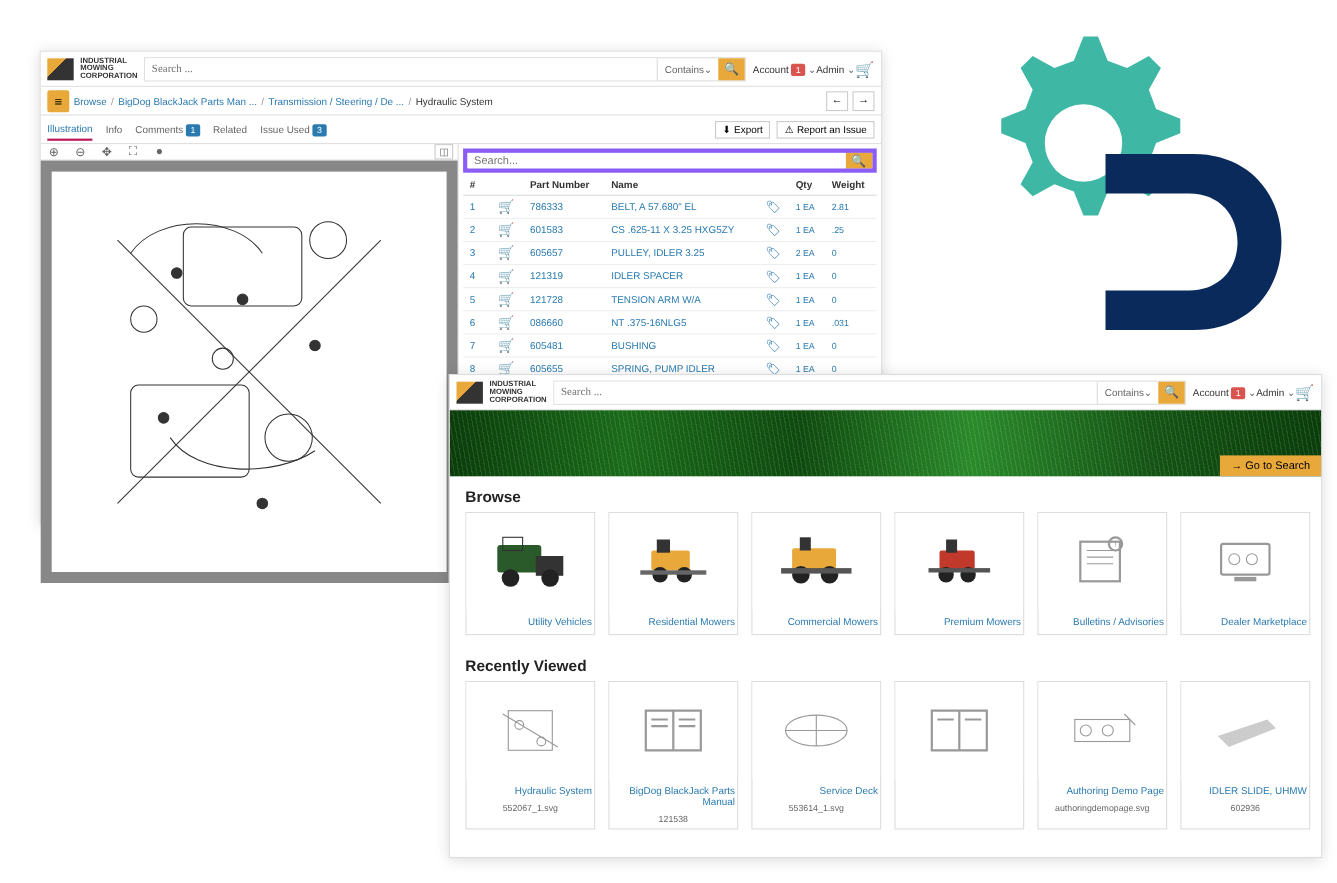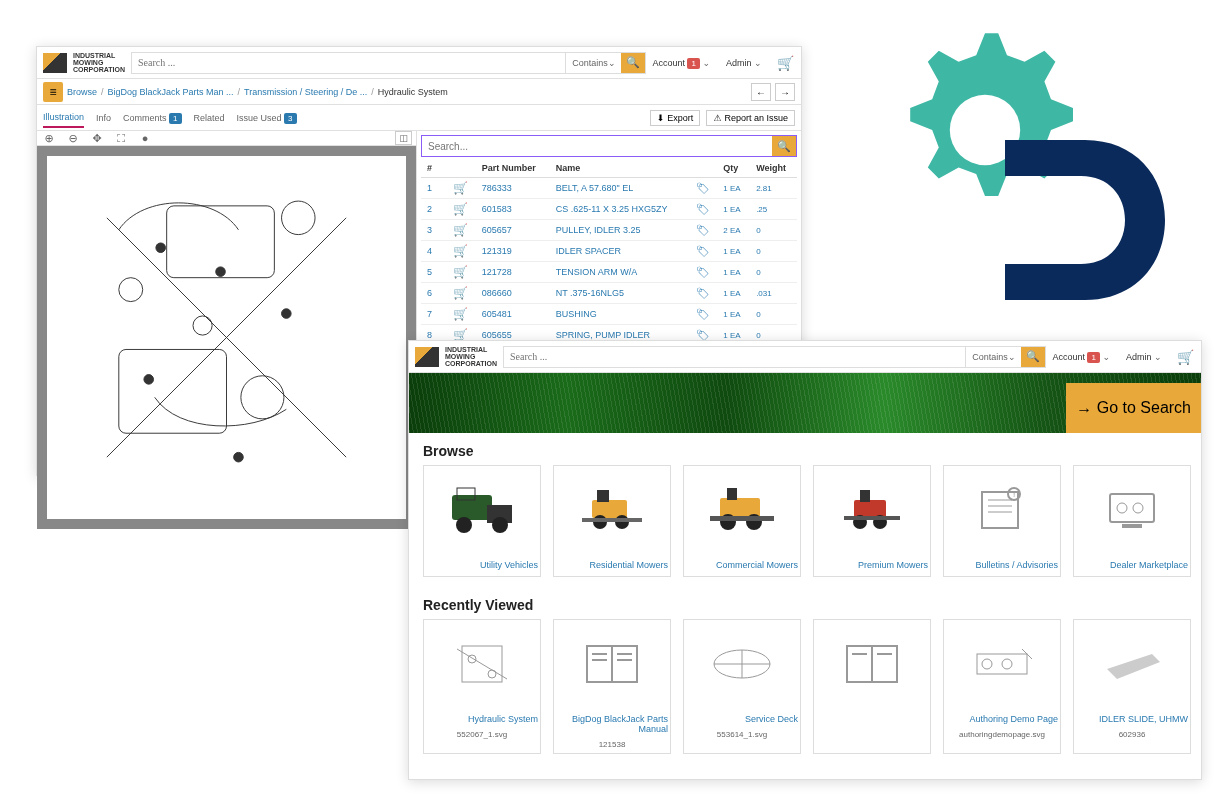--- a/index.html
+++ b/index.html
@@ -9,21 +9,21 @@
 .window1 { left: 36px; top: 46px; width: 766px; height: 430px; }
 .window2 { left: 408px; top: 340px; width: 794px; height: 440px; }
 
 .topbar { display: flex; align-items: center; height: 32px; border-bottom: 1px solid #e0e0e0; padding: 0 6px; gap: 6px; }
 .logo { width: 24px; height: 20px; background: linear-gradient(135deg, #e8a93a 40%, #333 40%); }
 .logo-text { font-size: 7px; font-weight: bold; line-height: 1; color: #333; }
 .search-wrap { flex: 1; display: flex; border: 1px solid #ddd; height: 22px; }
 .search-input { flex: 1; border: none; padding: 0 6px; font-size: 10px; outline: none; font-family: Liberation Serif, serif; }
 .contains { display: flex; align-items: center; padding: 0 6px; font-size: 9px; color: #666; border-left: 1px solid #ddd; }
 .search-btn { width: 24px; background: #e8a93a; display: flex; align-items: center; justify-content: center; color: #333; cursor: pointer; font-size: 11px; }
-.topbar-right { display: flex; align-items: center; gap: 16px; font-size: 9px; color: #333; }
+.topbar-right { display: flex; align-items: center; gap: 0; font-size: 9px; color: #333; }
 .badge-red { background: #d9534f; color: #fff; padding: 1px 4px; border-radius: 2px; font-size: 8px; }
 .cart-icon { font-size: 14px; color: #333; }
 
 .breadcrumb-bar { display: flex; align-items: center; height: 26px; border-bottom: 1px solid #e0e0e0; padding: 0 6px; font-size: 9px; gap: 4px; }
 .menu-btn { width: 20px; height: 20px; background: #e8a93a; display: flex; align-items: center; justify-content: center; border-radius: 2px; }
 .menu-btn::before { content: "≡"; font-size: 12px; }
 .bc-link { color: #2a7ab0; }
 .bc-sep { color: #999; }
 .bc-current { color: #333; }
 .nav-arrows { margin-left: auto; display: flex; gap: 4px; }
@@ -39,34 +39,34 @@
 .content-row { display: flex; height: calc(100% - 84px); }
 .diagram-pane { width: 380px; border-right: 1px solid #e0e0e0; display: flex; flex-direction: column; }
 .diagram-tools { height: 24px; border-bottom: 1px solid #e0e0e0; display: flex; align-items: center; padding: 0 4px; gap: 8px; font-size: 11px; color: #666; }
 .tool { cursor: pointer; width: 16px; text-align: center; }
 .tool-right { margin-left: auto; border: 1px solid #ccc; padding: 1px 3px; font-size: 9px; }
 .diagram-area { flex: 1; background: #888; display: flex; align-items: center; justify-content: center; padding: 10px; }
 .diagram-img { background: #fff; width: 100%; height: 100%; position: relative; overflow: hidden; }
 .diagram-svg { width: 100%; height: 100%; }
 
 .table-pane { flex: 1; display: flex; flex-direction: column; padding: 4px; }
-.table-search { display: flex; border: 1px solid #8b5cf6; height: 22px; margin-bottom: 2px; }
+.table-search { display: flex; border: 4px solid #8b5cf6; height: 22px; margin-bottom: 2px; }
 .table-search input { flex: 1; border: none; padding: 0 6px; font-size: 10px; outline: none; }
 .table-search-btn { width: 24px; background: #e8a93a; display: flex; align-items: center; justify-content: center; font-size: 11px; cursor: pointer; }
 .data-table { width: 100%; border-collapse: collapse; font-size: 9px; }
 .data-table th { text-align: left; padding: 4px 6px; font-weight: bold; color: #333; border-bottom: 1px solid #ddd; }
 .data-table td { padding: 3px 6px; border-bottom: 1px solid #eee; color: #2a7ab0; }
 .data-table td.num { color: #2a7ab0; }
 .data-table td.qty, .data-table td.wt { color: #2a7ab0; font-size: 8px; }
 .cart-cell { color: #2a7ab0; font-size: 12px; text-align: center; }
 .tag-cell { color: #2a7ab0; font-size: 11px; text-align: center; }
 
 .hero { height: 60px; background: linear-gradient(90deg, #0a3d0a 0%, #1a6b1a 20%, #0f4a0f 40%, #2a8a2a 60%, #155515 80%, #0a3d0a 100%); position: relative; overflow: hidden; }
 .hero::before { content: ""; position: absolute; inset: 0; background: repeating-linear-gradient(80deg, rgba(255,255,255,0.1) 0 1px, transparent 1px 4px); }
-.goto-search { position: absolute; right: 0; bottom: 0; background: #e8a93a; padding: 16px 10px; font-size: 16px; cursor: pointer; }
+.goto-search { position: absolute; right: 0; bottom: 0; background: #e8a93a; padding: 4px 10px; font-size: 10px; cursor: pointer; }
 
 .section-title { font-size: 14px; font-weight: bold; padding: 10px 14px 6px; color: #222; }
 .card-row { display: flex; gap: 12px; padding: 0 14px 10px; overflow-x: auto; }
 .card { width: 118px; border: 1px solid #ddd; display: flex; flex-direction: column; cursor: pointer; flex-shrink: 0; }
 .card-img { height: 88px; display: flex; align-items: center; justify-content: center; background: #fff; }
 .card-label { text-align: right; font-size: 9px; color: #2a7ab0; padding: 6px 2px; }
 .card-sub { text-align: center; font-size: 8px; color: #666; padding-bottom: 4px; }
 
 .d-logo { position: absolute; right: 40px; top: 20px; width: 300px; height: 300px; }
 .gear { position: absolute; width: 220px; height: 220px; left: 0; top: 0; }

